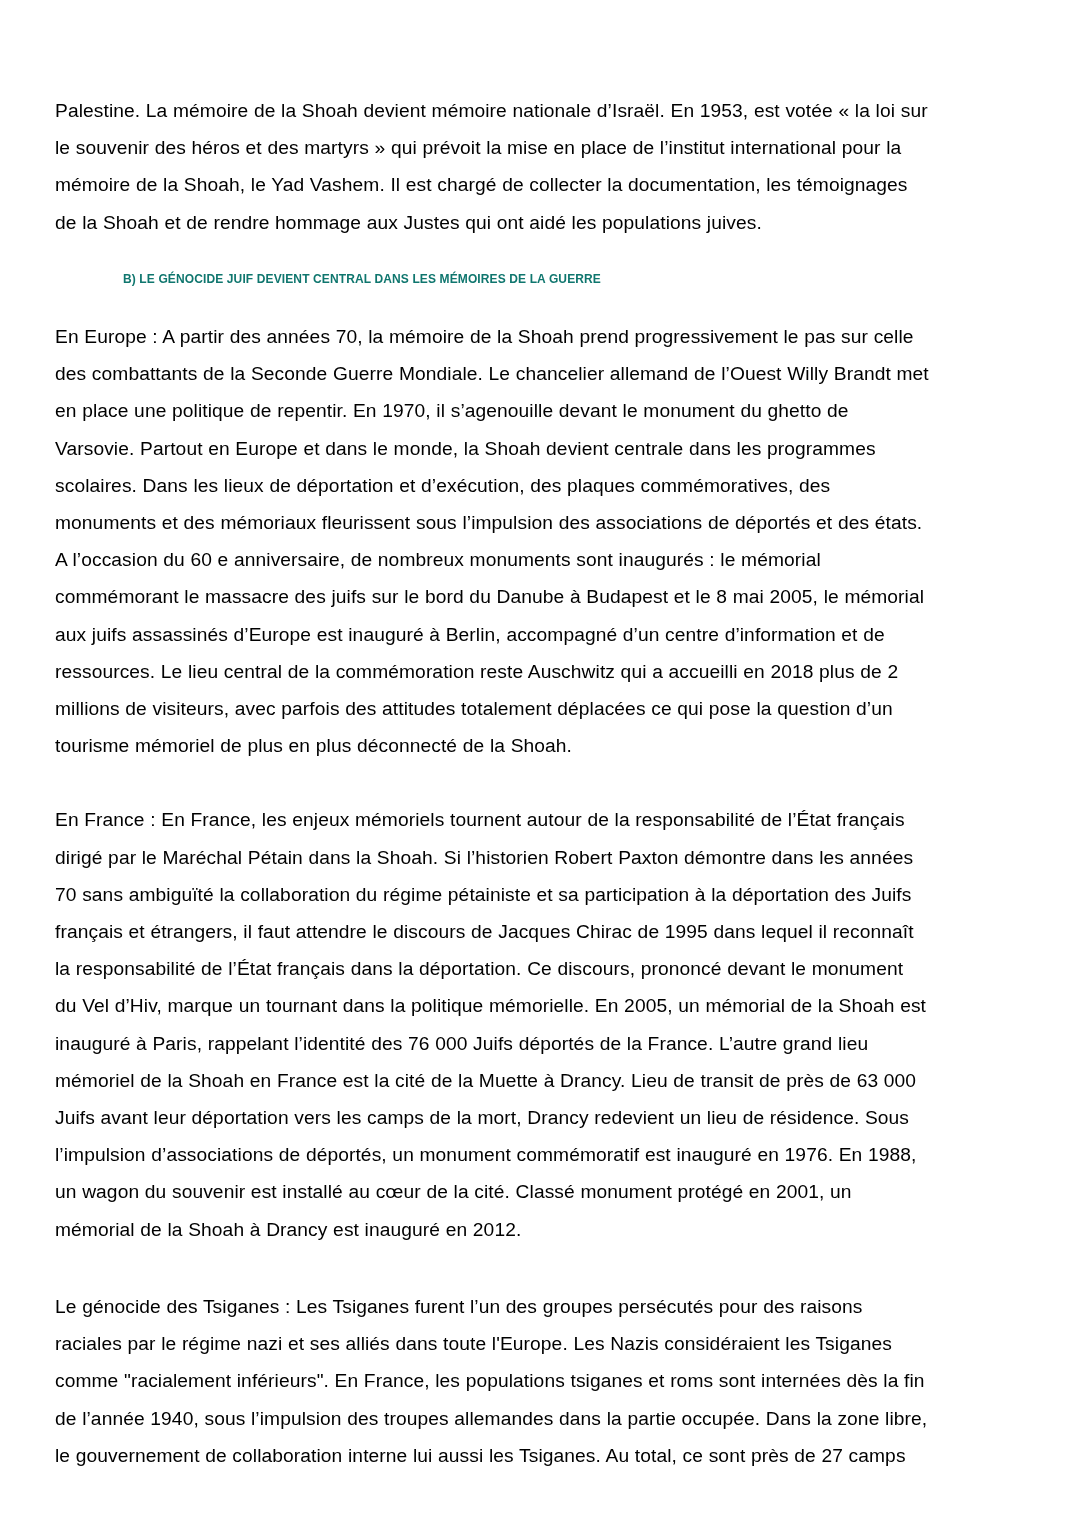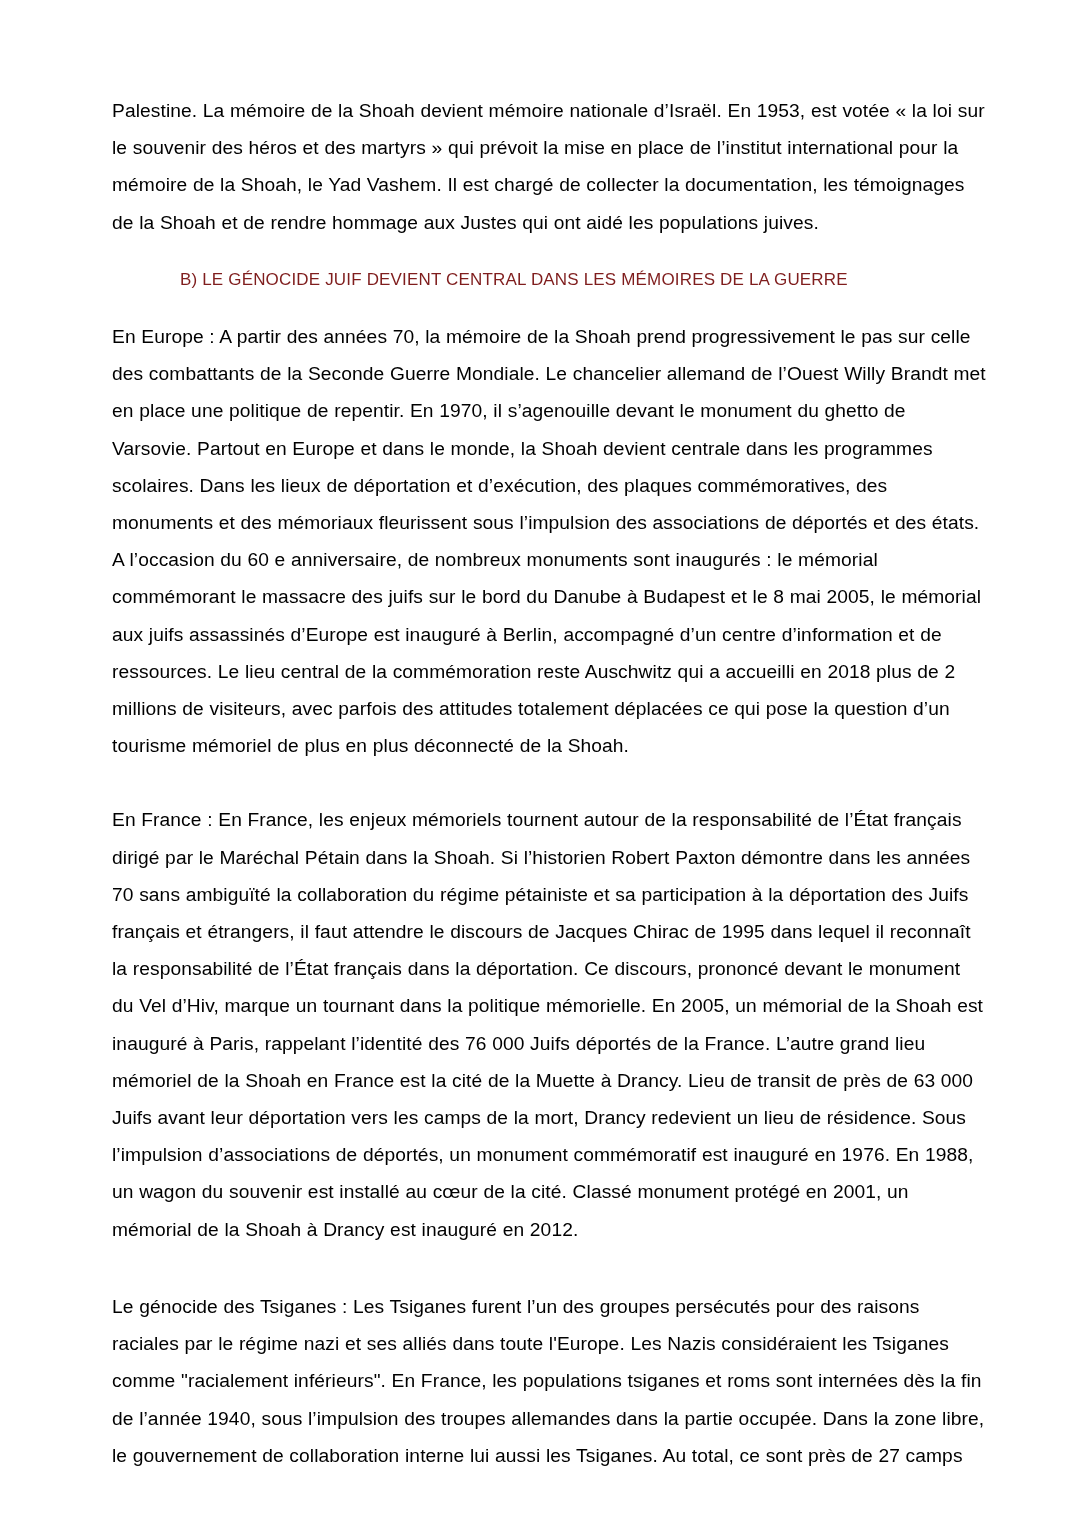--- a/index.html
+++ b/index.html
@@ -13,43 +13,43 @@
     font-family: "Liberation Sans", sans-serif;
     color: #000000;
     overflow: hidden;
   }
   .page {
     position: relative;
     width: 1080px;
     height: 1527px;
     background: #ffffff;
     box-sizing: border-box;
-    padding: 92px 103px 0 112px;
+    padding: 92px 103px 0 55px;
   }
   .doc-body {
     width: 875px;
   }
   p.para {
     margin: 0 0 0 0;
     font-size: 19.2px;
     line-height: 37.2px;
     text-align: left;
     color: #000000;
     letter-spacing: 0.005em;
     word-spacing: 0.01em;
   }
   .gap-small { height: 20px; }
   .gap-para  { height: 37px; }
   h2.section-heading {
     margin: 0;
     padding: 0 0 0 68px;
-    font-size: 17px;
+    font-size: 12px;
     line-height: 37.2px;
-    font-weight: 400;
-    color: #7f1d1d;
+    font-weight: 700;
+    color: #0f766e;
     letter-spacing: 0.01em;
   }
 </style>
 </head>
 <body>
 
 <div class="page">
   <div class="doc-body">
 
     <p class="para">Palestine. La mémoire de la Shoah devient mémoire nationale d’Israël. En 1953, est votée « la loi sur le souvenir des héros et des martyrs » qui prévoit la mise en place de l’institut international pour la mémoire de la Shoah, le Yad Vashem. Il est chargé de collecter la documentation, les témoignages de la Shoah et de rendre hommage aux Justes qui ont aidé les populations juives.</p>

